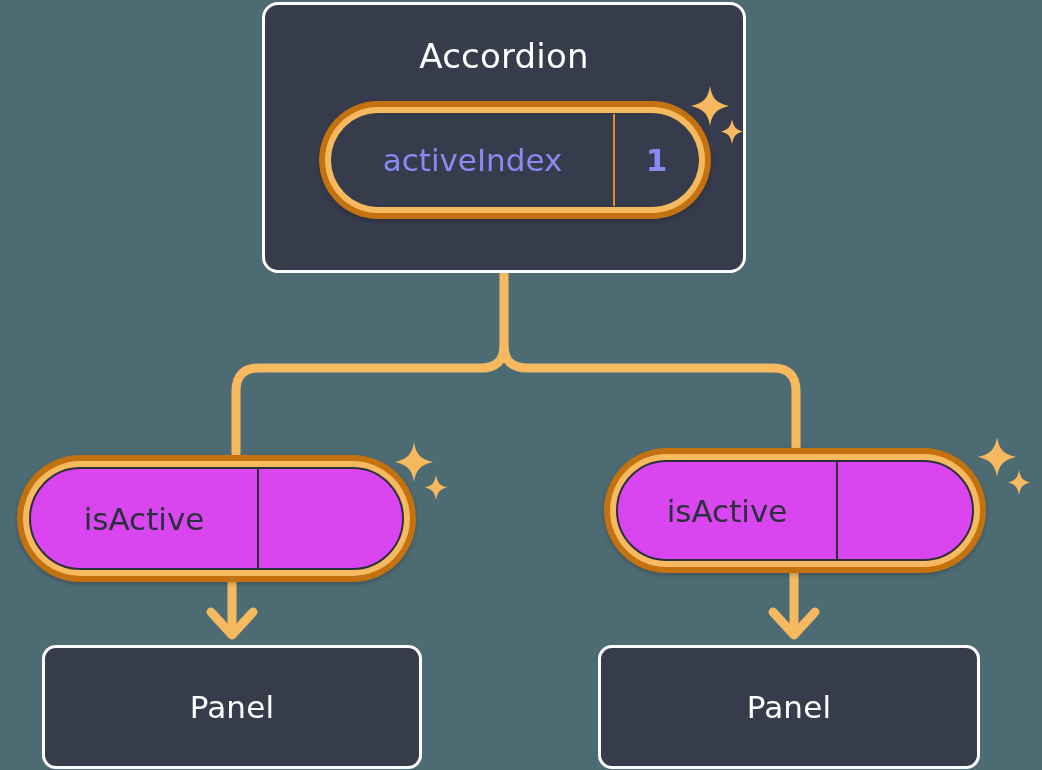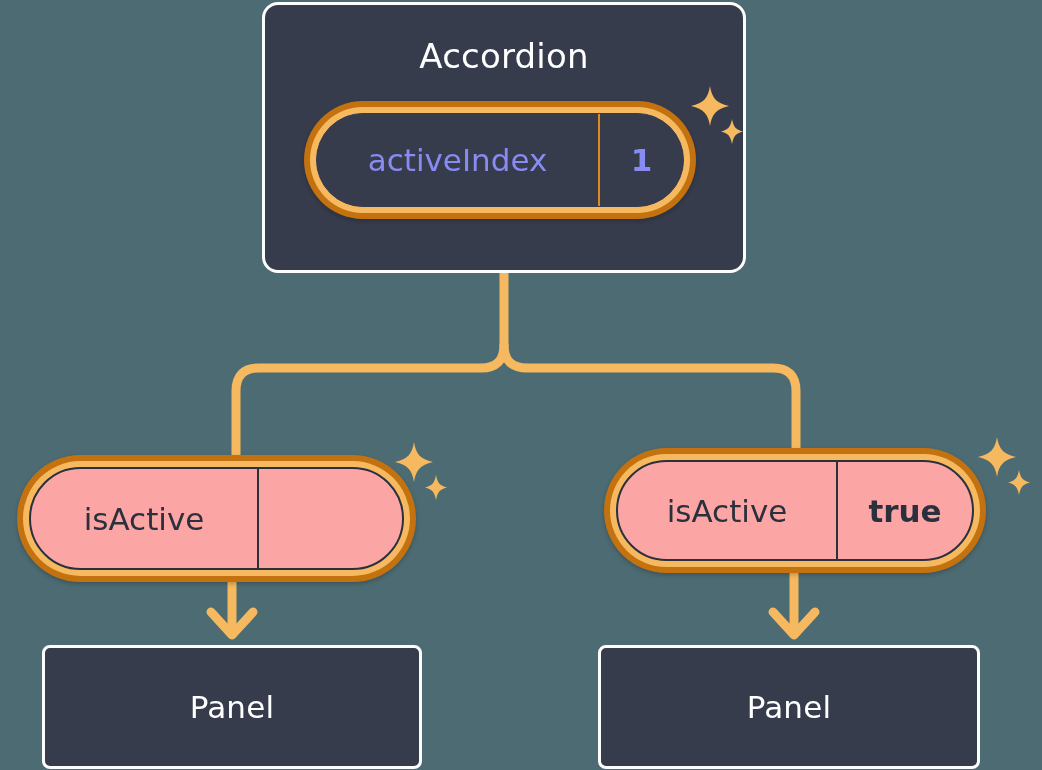--- a/index.html
+++ b/index.html
@@ -26,21 +26,21 @@
     width: 1042px;
     height: 770px;
     pointer-events: none;
   }
 
   
   .comp-box {
     position: absolute;
     background: #363c4c;
     border: 3px solid #fdfdfd;
-    border-radius: 8px;
+    border-radius: 14px;
     box-sizing: border-box;
     display: flex;
     align-items: center;
     justify-content: center;
   }
   .comp-title {
     color: #ffffff;
     font-size: 34px;
     letter-spacing: 0.2px;
     font-family: "DejaVu Sans", sans-serif;
@@ -115,36 +115,36 @@
     border-right: 2px solid #e08a1e;
   }
   .pill-dark .pill-val {
     color: #878bf2;
     font-size: 31px;
     font-weight: 700;
   }
 
   
   .pill-purple .pill-inner {
-    background: #fca5a5;
+    background: #d946ef;
     border: 2px solid #2b303d;
   }
   .pill-purple .pill-key {
     color: #2b303d;
     font-size: 31px;
     border-right: 2px solid #2b303d;
   }
   .pill-purple .pill-val {
     color: #2b303d;
     font-size: 31px;
     font-weight: 700;
   }
 
   #pill-active-index {
-    left: 304px;
+    left: 319px;
     top: 101px;
     width: 392px;
     height: 118px;
   }
   #pill-active-index .pill-key { width: 283px; }
 
   #pill-is-active-left {
     left: 17px;
     top: 455px;
     width: 399px;
@@ -243,21 +243,20 @@
   </div>
 
   <div class="comp-box" id="panel-left-box">
     <div class="comp-title">Panel</div>
   </div>
 
   <div class="pill pill-purple" id="pill-is-active-right">
     <div class="pill-mid">
       <div class="pill-inner">
         <div class="pill-key">isActive</div>
-        <div class="pill-val">true</div>
       </div>
     </div>
   </div>
 
   <div class="sparkle-group" id="sparkles-right-pill">
     <svg width="62" height="62" viewBox="0 0 62 62">
       <path fill="#f6b95f" d="M22 2 C24 14 28 19 41 22 C28 25 24 30 22 42
               C20 30 16 25 3 22 C16 19 20 14 22 2 Z"></path>
       <path fill="#f6b95f" d="M44 35 C45.3 42.5 47.7 45.7 55 47.5 C47.7 49.3 45.3 52.5 44 60
               C42.7 52.5 40.3 49.3 33 47.5 C40.3 45.7 42.7 42.5 44 35 Z"></path>

